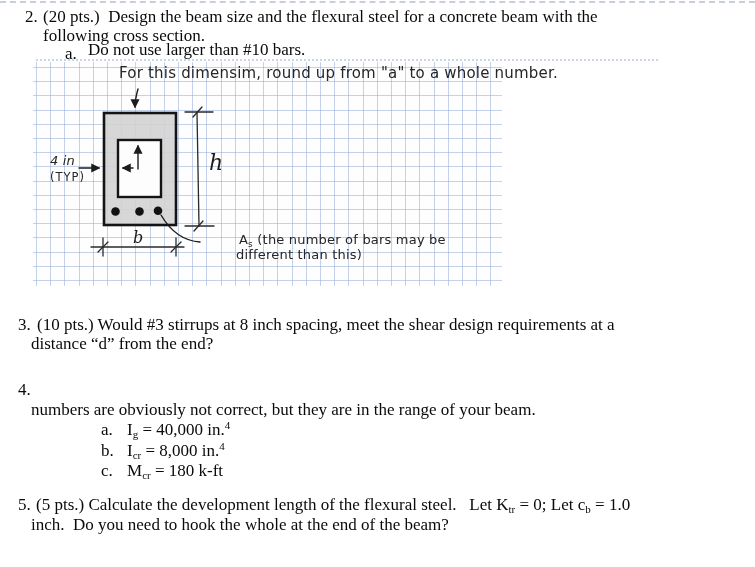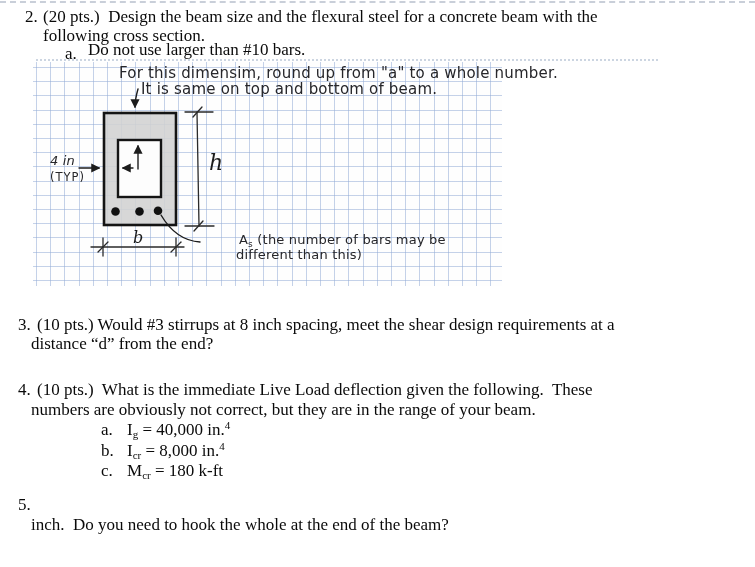--- a/index.html
+++ b/index.html
@@ -83,40 +83,39 @@
       <path d="M70,176 L70,194" fill="none" stroke="#2a2a2a" stroke-width="1.3" stroke-linecap="round"></path>
       <path d="M65,190 L75,180" fill="none" stroke="#2a2a2a" stroke-width="1.3" stroke-linecap="round"></path>
       <path d="M143,176 L143,194" fill="none" stroke="#2a2a2a" stroke-width="1.3" stroke-linecap="round"></path>
       <path d="M138,190 L148,180" fill="none" stroke="#2a2a2a" stroke-width="1.3" stroke-linecap="round"></path>
       <text x="100" y="181" font-size="16" class="dim-letter">b</text>
 
       <path d="M128,153 C138,170 151,179 167,180" fill="none" stroke="#1c1c1c" stroke-width="1.4" stroke-linecap="round"></path>
     </svg>
 
     <div class="hw" style="left:86px;top:4px;">For this dimensim, round up from "a" to a whole number.</div>
-    <div class="hw" style="left:108px;top:20px;">It is same on top and bottom of beam.</div>
     <div class="hw hw-label" style="left:17px;top:92px;font-style:italic;">4 in</div>
     <div class="hw hw-small" style="left:9px;top:108px;">(TYP)</div>
     <div class="hw hw-label" style="left:178px;top:171px;margin-left:28px;"><span>A</span><sub>s</sub><span> (the number of bars may be</span></div>
     <div class="hw hw-label" style="left:203px;top:186px;">different than this)</div>
   </div>
 
   <div class="tline" style="left:18px;top:315px;">3.</div>
   <div class="tline" style="left:37px;top:315px;">(10 pts.) Would #3 stirrups at 8 inch spacing, meet the shear design requirements at a</div>
   <div class="tline" style="left:31px;top:334px;">distance “d” from the end?</div>
 
   <div class="tline" style="left:18px;top:380px;">4.</div>
-  <div class="tline" style="left:37px;top:380px;">(10 pts.)  What is the immediate Live Load deflection given the following.  These</div>
   <div class="tline" style="left:31px;top:400px;">numbers are obviously not correct, but they are in the range of your beam.</div>
 
   <div class="tline" style="left:101px;top:420px;">a.</div>
   <div class="tline" style="left:127px;top:420px;"><span>I</span><sub>g</sub><span> = 40,000 in.</span><sup>4</sup></div>
 
   <div class="tline" style="left:101px;top:441px;">b.</div>
   <div class="tline" style="left:127px;top:441px;"><span>I</span><sub>cr</sub><span> = 8,000 in.</span><sup>4</sup></div>
 
   <div class="tline" style="left:101px;top:461px;">c.</div>
   <div class="tline" style="left:127px;top:461px;"><span>M</span><sub>cr</sub><span> = 180 k-ft</span></div>
 
   <div class="tline" style="left:18px;top:495px;">5.</div>
+  <div class="tline" style="left:36px;top:495px;"><span>(5 pts.) Calculate the development length of the flexural steel.   Let K</span><sub>tr</sub><span> = 0; Let c</span><sub>b</sub><span> = 1.0</span></div>
   <div class="tline" style="left:31px;top:515px;">inch.  Do you need to hook the whole at the end of the beam?</div>
 
 </div>
 
 </body></html>

